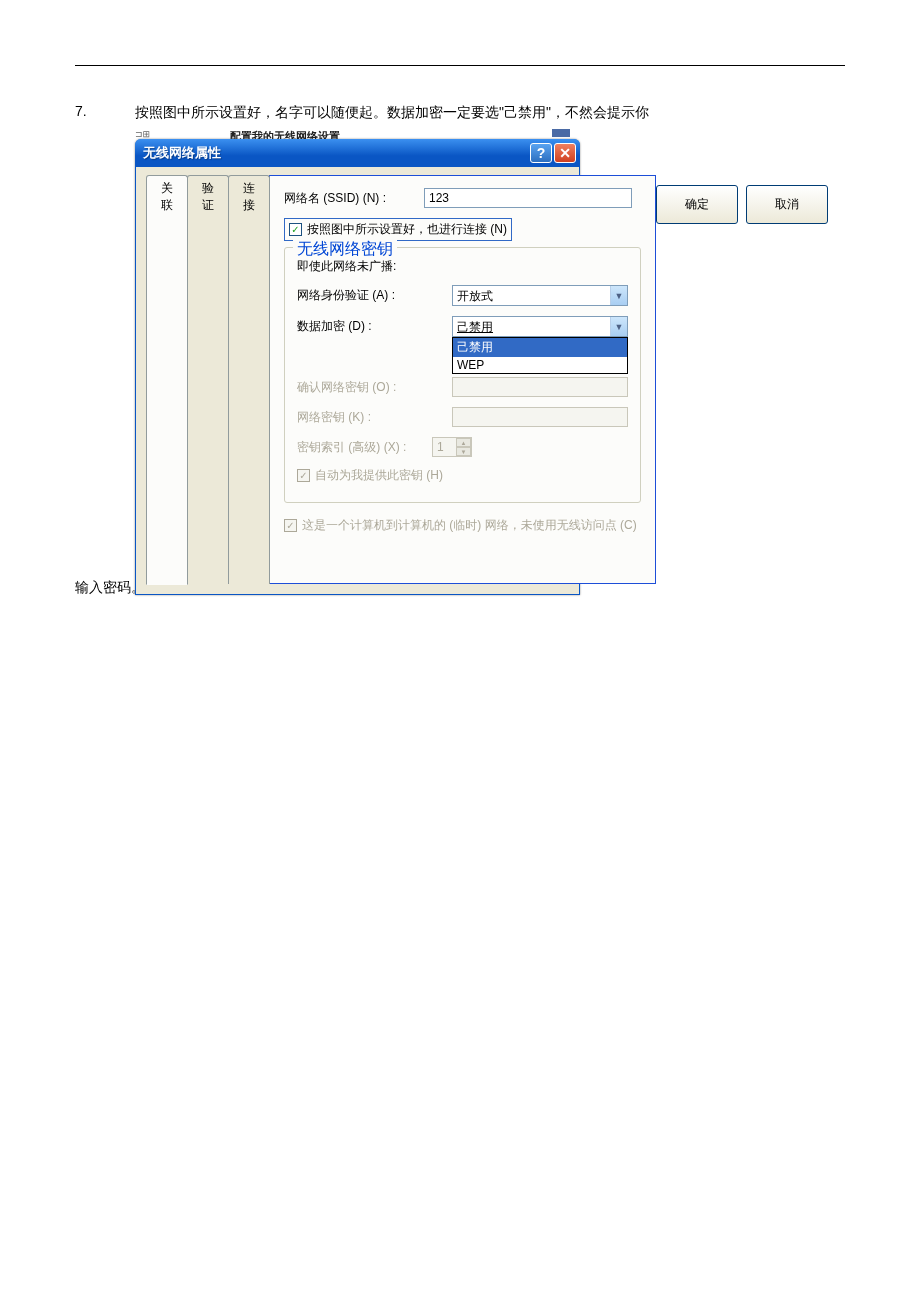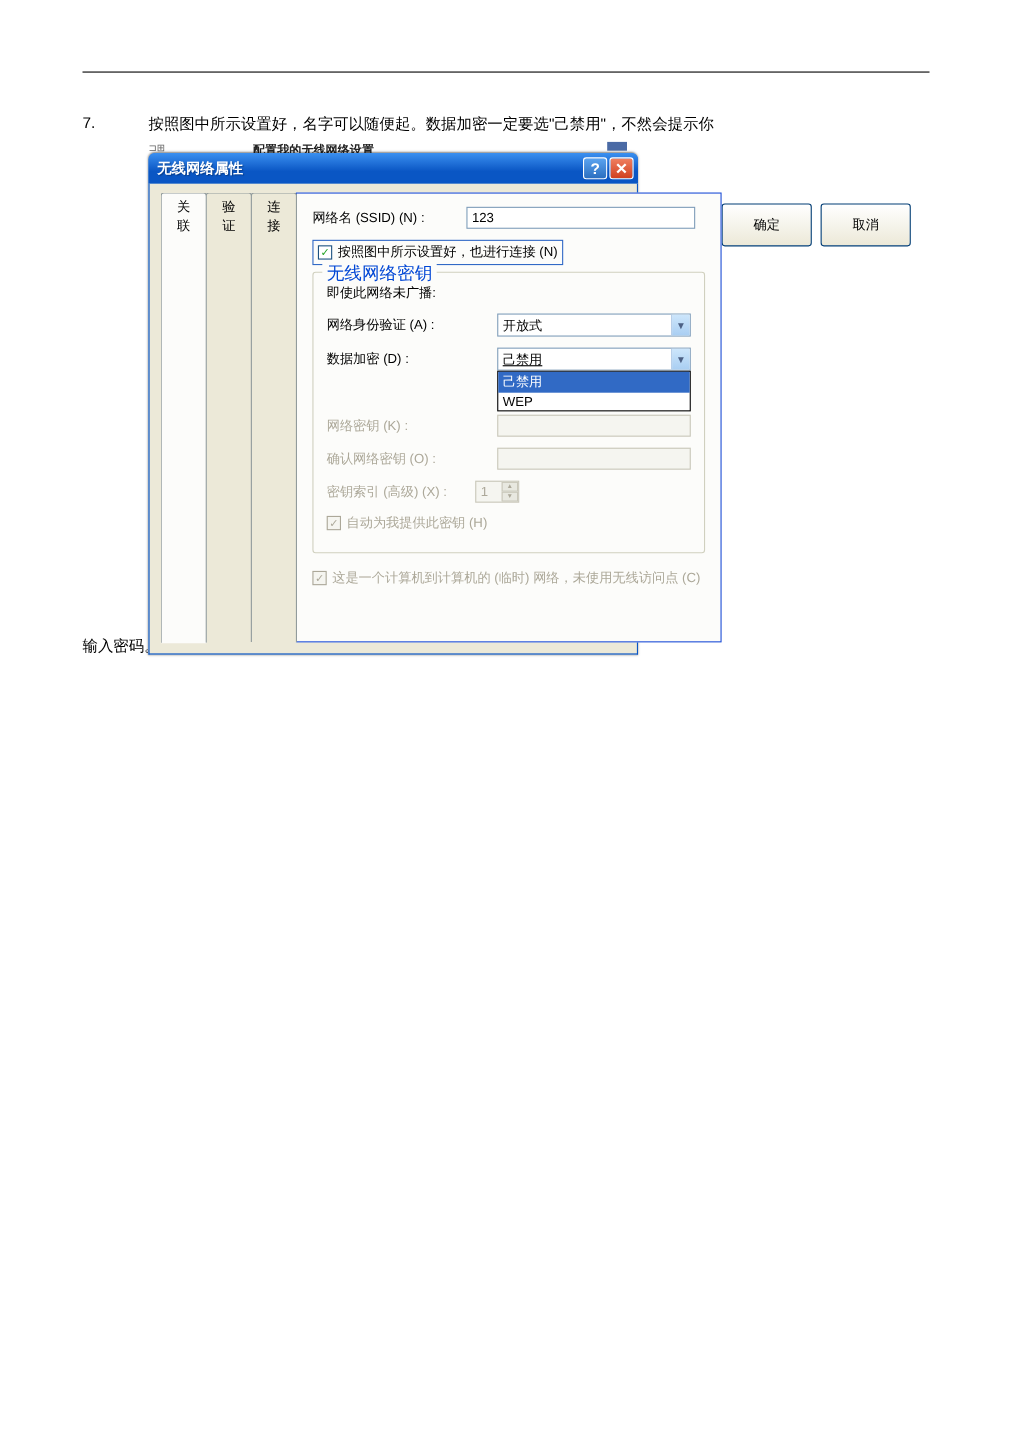--- a/index.html
+++ b/index.html
@@ -401,26 +401,26 @@
                     <div class="combo-text" style="text-decoration:underline;">己禁用</div>
                     <div class="combo-arrow">▼</div>
                     <div class="combo-dropdown">
                       <div class="combo-opt hilite">己禁用</div>
                       <div class="combo-opt">WEP</div>
                     </div>
                   </div>
                 </div>
 
                 <div class="field-row">
+                  <div class="field-label disabled-label" style="width:155px">确认网络密钥 (O) :</div>
+                  <input class="text-input disabled-input" style="width: 176px;" disabled="">
+                </div>
+
+                <div class="field-row">
                   <div class="field-label disabled-label" style="width:155px">网络密钥 (K) :</div>
-                  <input class="text-input disabled-input" style="width: 176px;" disabled="">
-                </div>
-
-                <div class="field-row">
-                  <div class="field-label disabled-label" style="width:155px">确认网络密钥 (O) :</div>
                   <input class="text-input disabled-input" style="width: 176px;" disabled="">
                 </div>
 
                 <div class="field-row" style="">
                   <div class="field-label disabled-label" style="width:135px">密钥索引 (高级) (X) :</div>
                   <div class="spinner">
                     <div class="spin-val">1</div>
                     <div class="spin-btns">
                       <div>▲</div>
                       <div>▼</div>

